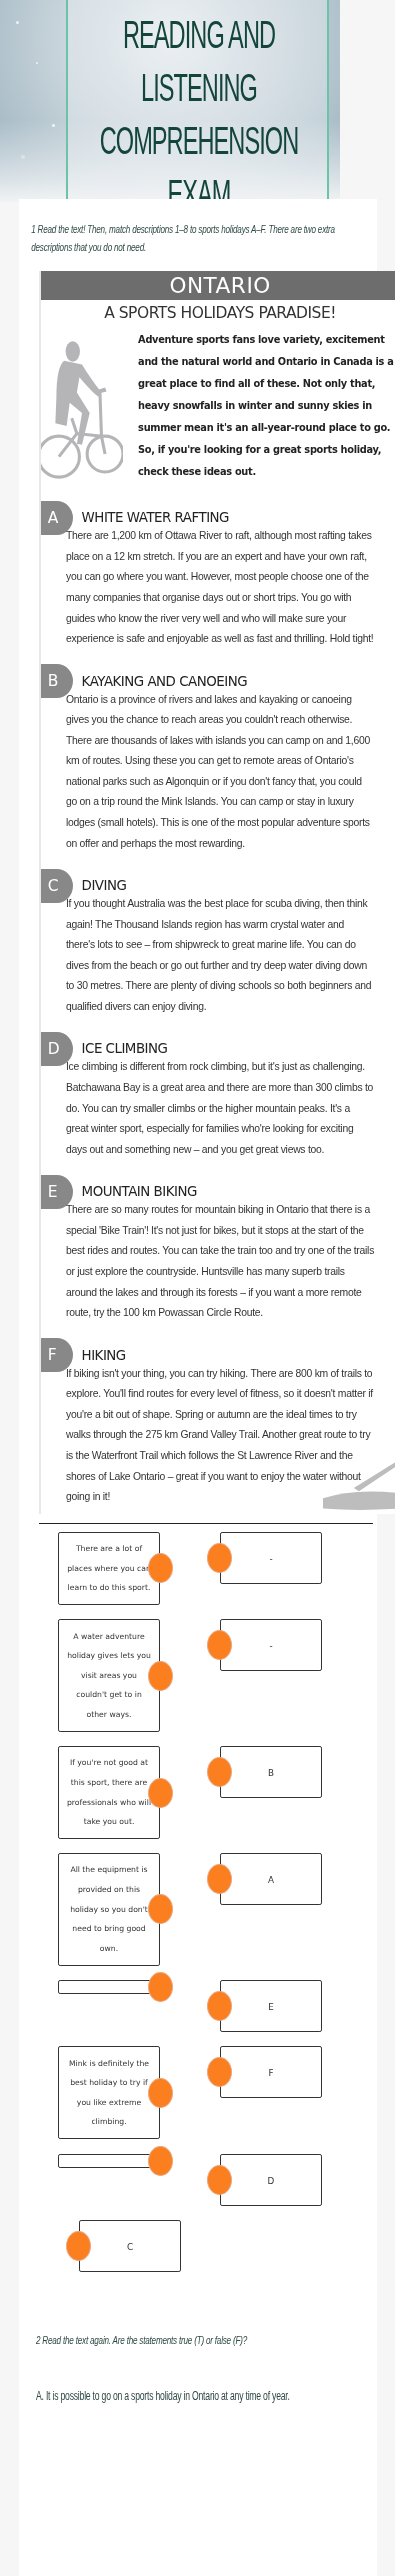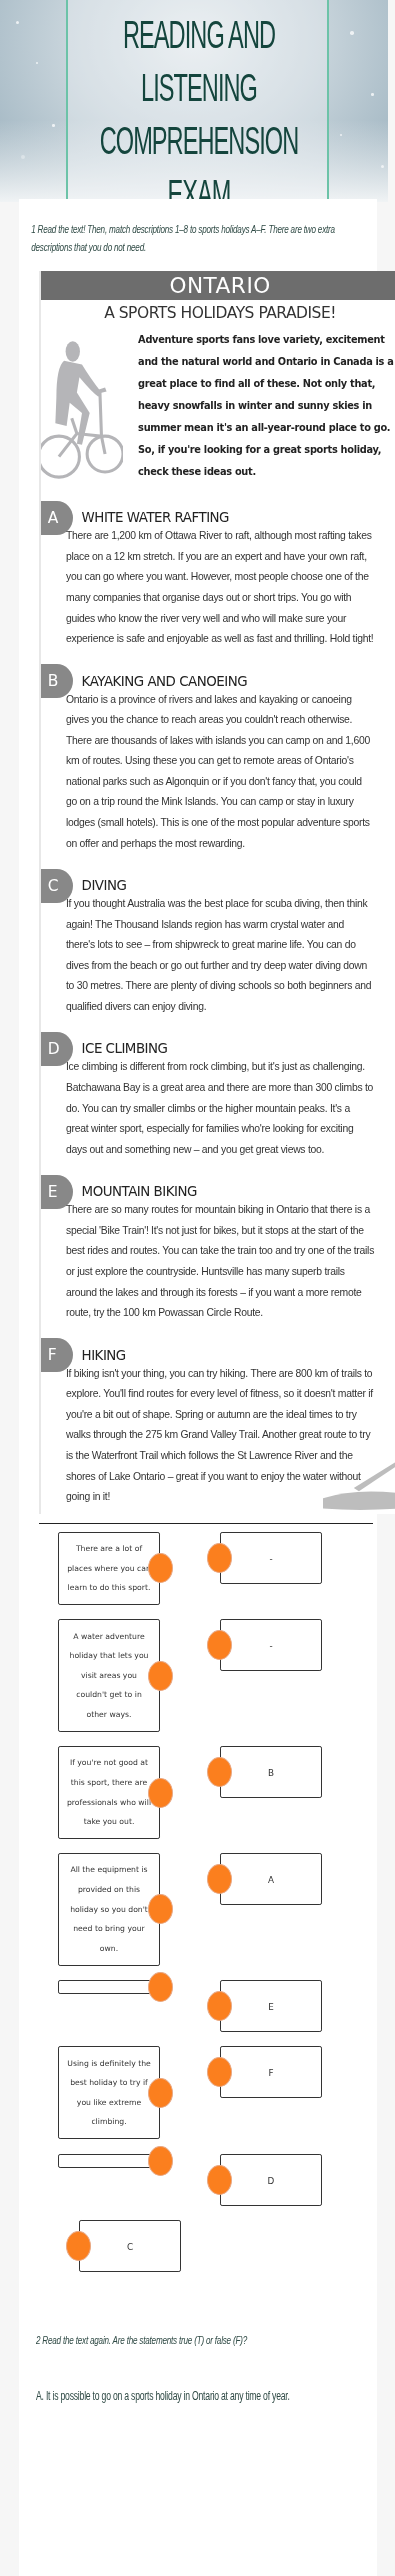--- a/index.html
+++ b/index.html
@@ -1,21 +1,21 @@
 <!DOCTYPE html>
 <html style="font-size:8.2px"><head>
 <meta charset="utf-8">
 <style>
   * { box-sizing: border-box; margin: 0; padding: 0; }
   html, body { width: 396px; background: #f6f6f6; }
   body { font-family: "Liberation Sans", sans-serif; color: #333; position: relative; overflow-x: hidden; }
 
   
   .hero {
-    position: relative; height: 202px; width: 388px;
+    position: relative; height: 202px; width: 340px;
     background: radial-gradient(ellipse at 50% 20%, #e8edf0 0%, #c9d5dc 45%, #a9bcc7 80%, #98aebb 100%);
     overflow: hidden;
   }
   .hero::after {
     content: ""; position: absolute; left: 0; right: 0; bottom: 0; height: 82px;
     background: linear-gradient(to bottom, rgba(255,255,255,0) 0%, rgba(245,247,248,0.95) 100%);
   }
   .snow { position: absolute; border-radius: 50%; background: rgba(255,255,255,0.75); }
   .title-box {
     position: absolute; left: 66px; top: -2.1px; width: 263px; height: 206px;
@@ -198,37 +198,37 @@
     </div>
   </div>
   <div class="divider"></div>
 
   <div class="match">
     <div class="mrow">
       <div class="mleft"><span>There are a lot of places where you can learn to do this sport.</span><span class="dot"></span></div>
       <div class="mright"><span class="dot"></span><span>-</span></div>
     </div>
     <div class="mrow">
-      <div class="mleft"><span>A water adventure holiday that lets you visit areas you couldn't get to in other ways.</span><span class="dot"></span></div>
+      <div class="mleft"><span>A water adventure holiday gives lets you visit areas you couldn't get to in other ways.</span><span class="dot"></span></div>
       <div class="mright"><span class="dot"></span><span>-</span></div>
     </div>
     <div class="mrow">
       <div class="mleft"><span>If you're not good at this sport, there are professionals who will take you out.</span><span class="dot"></span></div>
       <div class="mright"><span class="dot"></span><span>B</span></div>
     </div>
     <div class="mrow">
-      <div class="mleft"><span>All the equipment is provided on this holiday so you don't need to bring your own.</span><span class="dot"></span></div>
+      <div class="mleft"><span>All the equipment is provided on this holiday so you don't need to bring good own.</span><span class="dot"></span></div>
       <div class="mright"><span class="dot"></span><span>A</span></div>
     </div>
     <div class="mrow">
       <div class="mleft"><span class="dot"></span></div>
       <div class="mright"><span class="dot"></span><span>E</span></div>
     </div>
     <div class="mrow">
-      <div class="mleft"><span>Using is definitely the best holiday to try if you like extreme climbing.</span><span class="dot"></span></div>
+      <div class="mleft"><span>Mink is definitely the best holiday to try if you like extreme climbing.</span><span class="dot"></span></div>
       <div class="mright"><span class="dot"></span><span>F</span></div>
     </div>
     <div class="mrow">
       <div class="mleft"><span class="dot"></span></div>
       <div class="mright"><span class="dot"></span><span>D</span></div>
     </div>
     <div class="mrow">
       <div class="mright"><span class="dot"></span><span>C</span></div>
     </div>
   </div>

